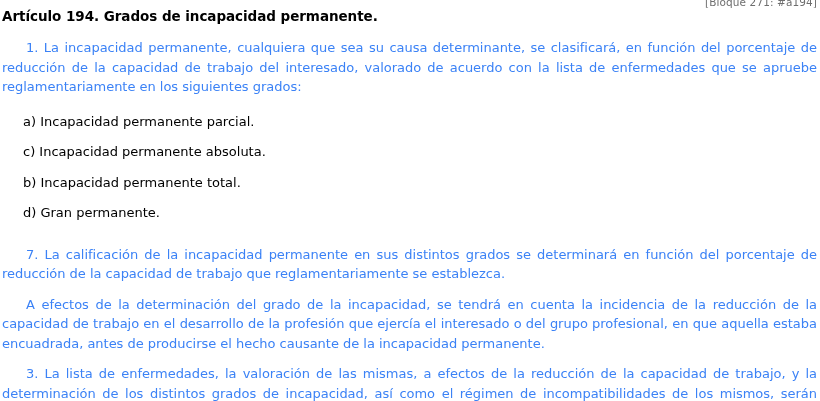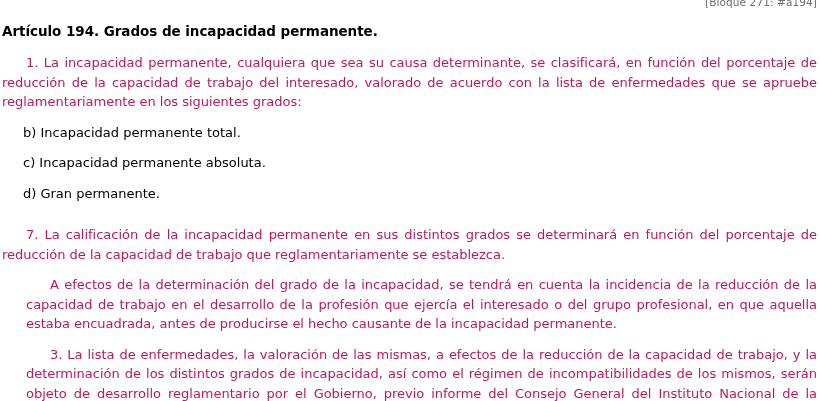--- a/index.html
+++ b/index.html
@@ -26,36 +26,36 @@
     top: -4px;
     right: 3px;
     font-size: 10.5px;
     line-height: 12px;
     color: #6e6e6e;
     letter-spacing: 0.1px;
     white-space: nowrap;
   }
   .doc-title {
     margin: 0;
-    padding-top: 22px;
+    padding-top: 7px;
     font-size: 13.5px;
     line-height: 18px;
     font-weight: bold;
     color: #000000;
     letter-spacing: -0.05px;
   }
   .para {
     margin: 0;
     padding-top: 12px;
     font-size: 13px;
     line-height: 19.5px;
     text-align: justify;
     text-justify: inter-word;
     text-indent: 24px;
-    color: #be185d;
+    color: #3b82f6;
     letter-spacing: -0.02px;
   }
   .para.first-para {
     padding-top: 13px;
   }
   .list-item {
     margin: 0;
     padding-top: 11px;
     padding-left: 21px;
     font-size: 13px;
@@ -65,38 +65,38 @@
     color: #000000;
   }
   .list-item.list-first {
     padding-top: 15px;
   }
   .para.after-list {
     padding-top: 22px;
   }
   .para.tight {
     padding-top: 11px;
-    margin-left: 24px;
   }
 </style>
 </head>
 <body>
 
 <div class="page">
 
   <div class="block-tag">[Bloque 271: #a194]</div>
 
   <h1 class="doc-title">Artículo 194. Grados de incapacidad permanente.</h1>
 
   <p class="para first-para">1. La incapacidad permanente, cualquiera que sea su causa determinante, se clasificará, en función del porcentaje de reducción de la capacidad de trabajo del interesado, valorado de acuerdo con la lista de enfermedades que se apruebe reglamentariamente en los siguientes grados:</p>
 
+  <p class="list-item list-first">a) Incapacidad permanente parcial.</p>
+
+  <p class="list-item">c) Incapacidad permanente absoluta.</p>
 
   <p class="list-item">b) Incapacidad permanente total.</p>
-
-  <p class="list-item">c) Incapacidad permanente absoluta.</p>
 
   <p class="list-item">d) Gran permanente.</p>
 
   <p class="para after-list">7. La calificación de la incapacidad permanente en sus distintos grados se determinará en función del porcentaje de reducción de la capacidad de trabajo que reglamentariamente se establezca.</p>
 
   <p class="para tight">A efectos de la determinación del grado de la incapacidad, se tendrá en cuenta la incidencia de la reducción de la capacidad de trabajo en el desarrollo de la profesión que ejercía el interesado o del grupo profesional, en que aquella estaba encuadrada, antes de producirse el hecho causante de la incapacidad permanente.</p>
 
   <p class="para tight">3. La lista de enfermedades, la valoración de las mismas, a efectos de la reducción de la capacidad de trabajo, y la determinación de los distintos grados de incapacidad, así como el régimen de incompatibilidades de los mismos, serán objeto de desarrollo reglamentario por el Gobierno, previo informe del Consejo General del Instituto Nacional de la Seguridad Social.</p>
 
 </div>

